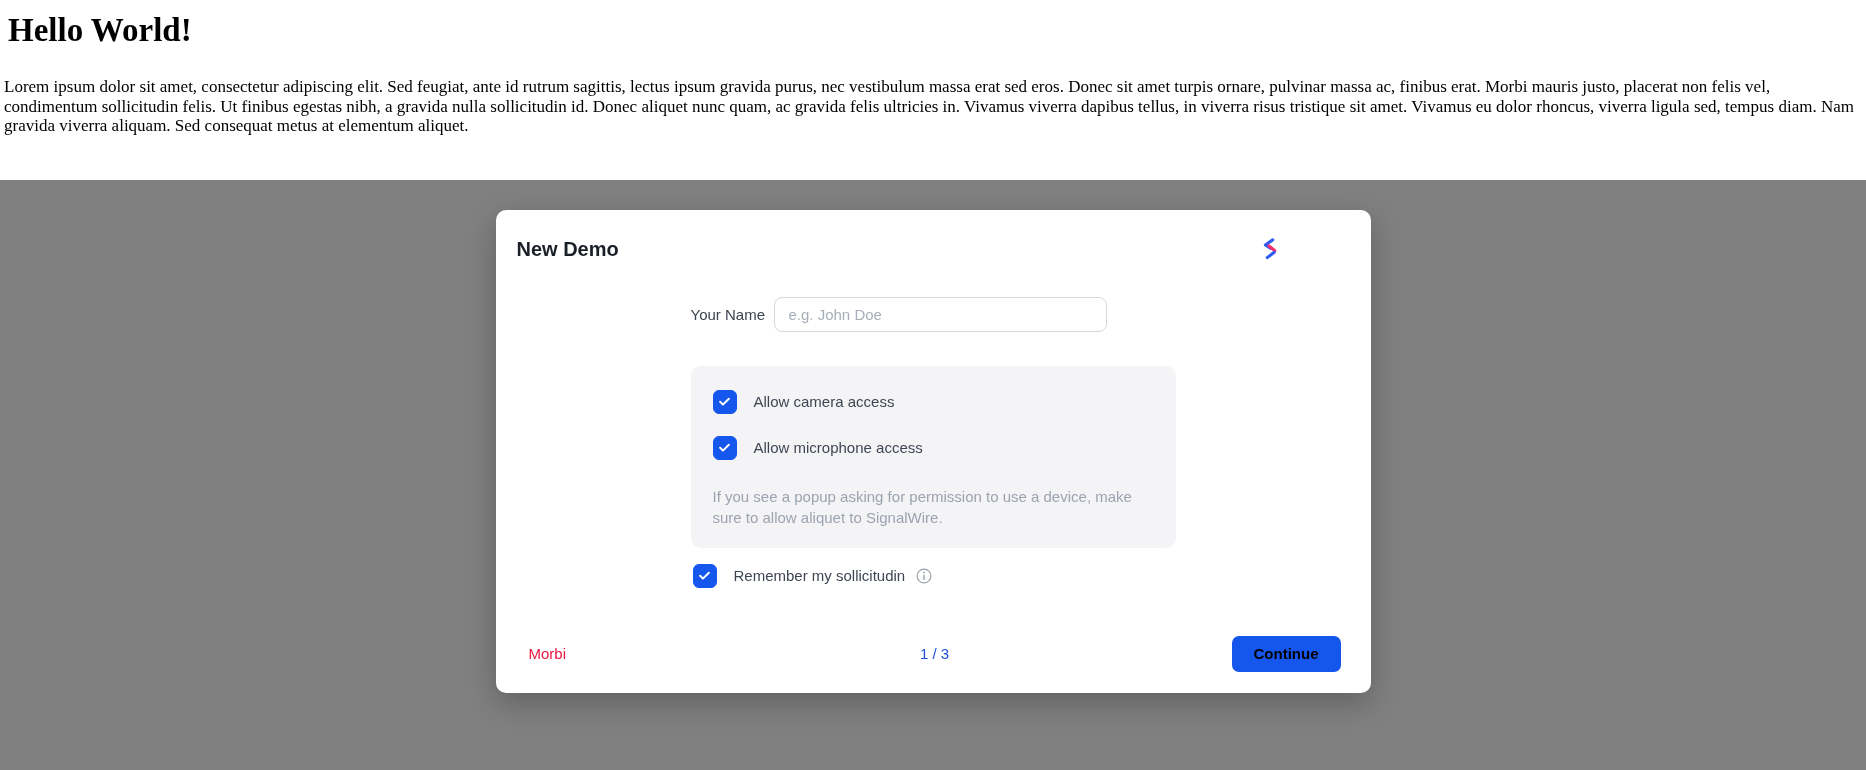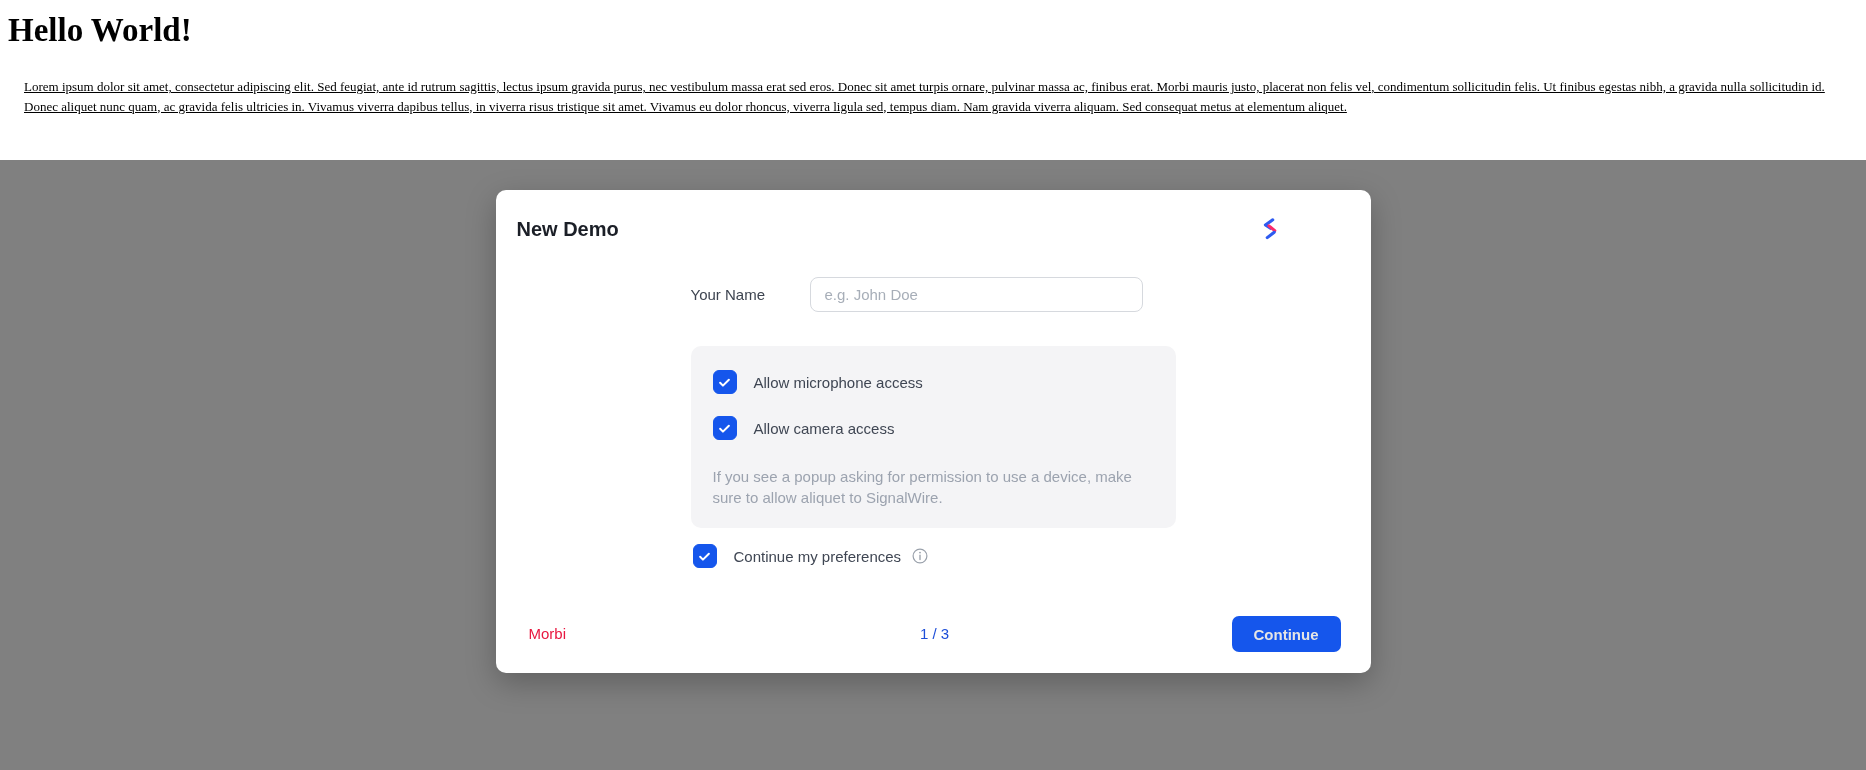--- a/index.html
+++ b/index.html
@@ -1,21 +1,21 @@
 <!DOCTYPE html>
 <html><head>
 <meta charset="utf-8">
 <style>
   * { box-sizing: border-box; }
   html, body { margin: 0; padding: 0; background: #ffffff; }
   body { font-family: "Liberation Serif", serif; color: #000; width: 1866px; }
 
   
   .page-heading { margin: 12px 8px 16px 8px; font-size: 33px; font-weight: bold; }
-  .intro-paragraph { margin: 28px 8px 44px 24px; font-size: 13px; line-height: 19.5px; text-decoration: underline; }
+  .intro-paragraph { margin: 28px 8px 44px 4px; font-size: 17px; line-height: 19.5px; }
   .footer-note { margin: 20px 20px; font-size: 14px; }
 
   
   .overlay {
     width: 100%; height: 685px; background: #808080;
     overflow: hidden;
   }
   .modal {
     position: relative;
     width: 875px; height: 483px;
@@ -24,21 +24,21 @@
     border-radius: 10px;
     box-shadow: 0 10px 30px rgba(0,0,0,0.25);
     font-family: "Liberation Sans", sans-serif;
   }
   .modal-header { padding: 27px 24px 0 21px; }
   .modal-title { font-size: 20px; font-weight: 600; color: #1b1f27; line-height: 24px; }
   .sw-logo { position: absolute; top: 27px; left: 763px; width: 22px; height: 24px; }
 
   .modal-content { width: 485px; margin: 36px auto 0 auto; }
 
-  .name-row { display: flex; align-items: center; gap: 36px; }
+  .name-row { display: flex; align-items: center; }
   .name-label {
     width: 70px; text-align: right; margin-right: 13px;
     font-size: 15px; color: #3d4450; white-space: nowrap;
   }
   .name-input {
     width: 333px; height: 35px;
     border: 1px solid #d6d9de; border-radius: 8px;
     padding: 0 14px; font-size: 15px; color: #c2410c;
     font-family: "Liberation Sans", sans-serif;
     outline: none; background: #fff;
@@ -81,21 +81,21 @@
   .footer-center { flex: 0 0 auto; }
   .footer-right { flex: 1; display: flex; justify-content: flex-end; }
   .cancel-link {
     background: none; border: none; padding: 0;
     font-family: "Liberation Sans", sans-serif;
     font-size: 15px; font-weight: 500; color: #e8173f; cursor: pointer;
   }
   .step-indicator { font-size: 15px; color: #1d4ed8; }
   .continue-button {
     width: 109px; height: 36px;
-    background: #1556ec; color: #e5e5e5;
+    background: #1556ec; color: #000000;
     border: none; border-radius: 7px;
     font-family: "Liberation Sans", sans-serif;
     font-size: 15px; font-weight: bold; cursor: pointer;
   }
 </style>
 </head>
 <body>
 
 <h1 class="page-heading">Hello World!</h1>
 
@@ -123,42 +123,42 @@
         <input class="name-input" type="text" placeholder="e.g. John Doe" style="">
       </div>
 
       <div class="perm-box">
         <div class="check-row">
           <span class="checkbox on">
             <svg viewBox="0 0 24 24">
               <path d="M5 12.5l4.5 4.5L19 7.5" stroke="#ffffff" stroke-width="3.2" fill="none" stroke-linecap="round" stroke-linejoin="round"></path>
             </svg>
           </span>
-          <span class="check-label">Allow microphone access</span>
+          <span class="check-label">Allow camera access</span>
         </div>
 
         <div class="check-row">
           <span class="checkbox on">
             <svg viewBox="0 0 24 24">
               <path d="M5 12.5l4.5 4.5L19 7.5" stroke="#ffffff" stroke-width="3.2" fill="none" stroke-linecap="round" stroke-linejoin="round"></path>
             </svg>
           </span>
-          <span class="check-label">Allow camera access</span>
+          <span class="check-label">Allow microphone access</span>
         </div>
 
         <div class="perm-hint">If you see a popup asking for permission to use a device, make sure to allow aliquet to SignalWire.</div>
       </div>
 
       <div class="remember-row">
         <span class="checkbox on">
           <svg viewBox="0 0 24 24">
             <path d="M5 12.5l4.5 4.5L19 7.5" stroke="#ffffff" stroke-width="3.2" fill="none" stroke-linecap="round" stroke-linejoin="round"></path>
           </svg>
         </span>
-        <span class="check-label">Continue my preferences</span>
+        <span class="check-label">Remember my sollicitudin</span>
         <span class="info-icon">
           <svg viewBox="0 0 24 24" width="18" height="18" fill="none">
             <circle cx="12" cy="12" r="9.2" stroke="#9aa1ab" stroke-width="1.6"></circle>
             <line x1="12" y1="10.8" x2="12" y2="16.8" stroke="#9aa1ab" stroke-width="1.8" stroke-linecap="round"></line>
             <circle cx="12" cy="7.4" r="1.2" fill="#9aa1ab"></circle>
           </svg>
         </span>
       </div>
 
     </div>

